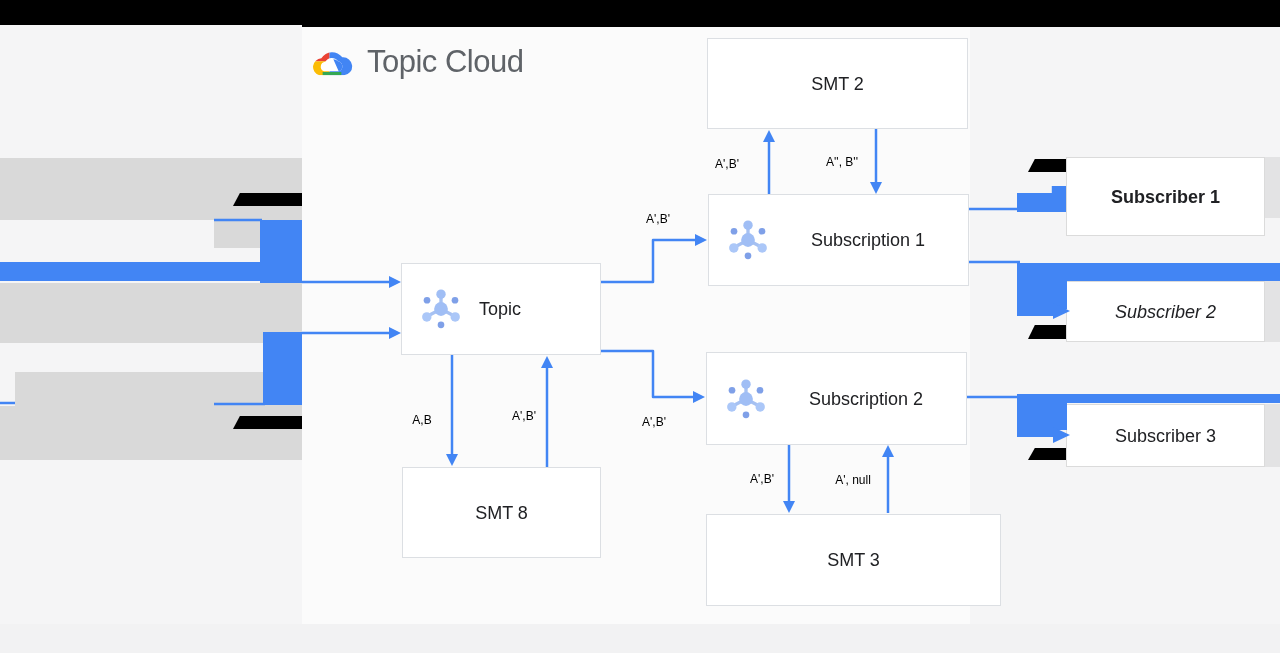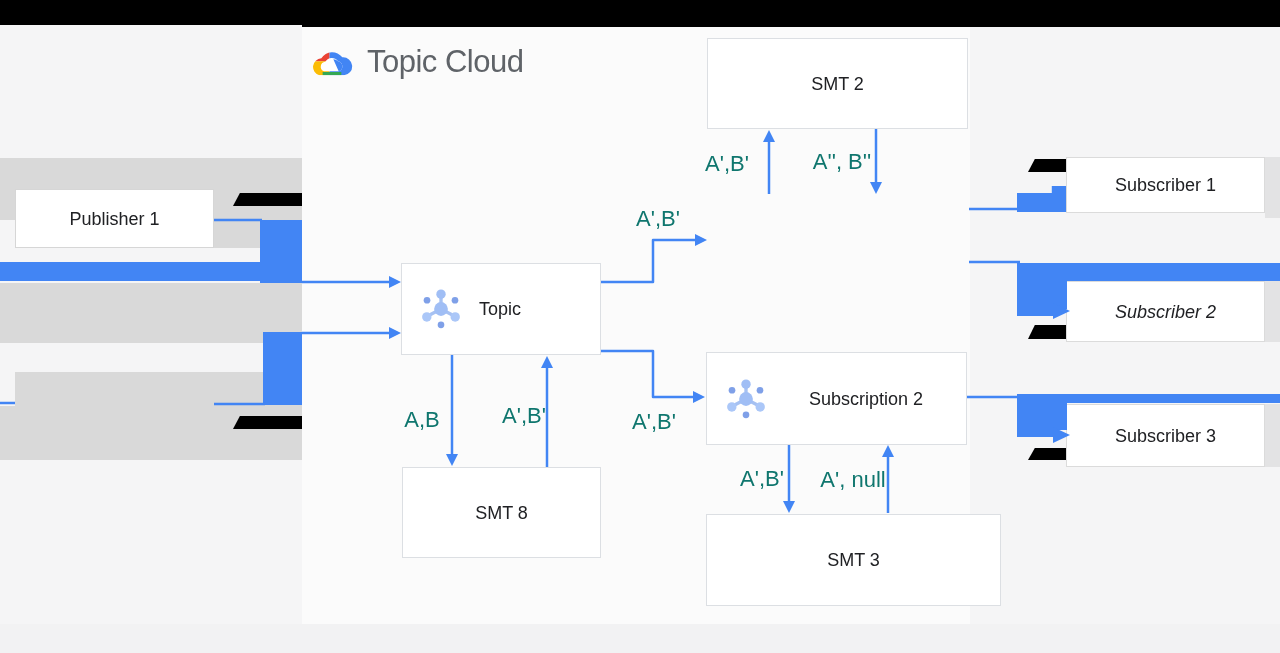--- a/index.html
+++ b/index.html
@@ -63,29 +63,29 @@
   .box .node-icon { position:absolute; left:15px; top:50%; transform:translateY(-50%); }
 
   #box-publisher1 { left:15px; top:189px; width:199px; height:59px; border-color:#d6d6d6; }
   #box-publisher2 { left:15px; top:372px; width:199px; height:62px; border-color:#d6d6d6; }
   #box-topic      { left:401px; top:263px; width:200px; height:92px;text-align:right; }
   #box-smt1       { left:402px; top:467px; width:199px; height:91px; }
   #box-smt2       { left:707px; top:38px;  width:261px; height:91px; }
   #box-smt3       { left:706px; top:514px; width:295px; height:92px; }
   #box-subscription1 { left:708px; top:194px; width:261px; height:92px; }
   #box-subscription2 { left:706px; top:352px; width:261px; height:93px; }
-  #box-subscriber1 { left:1066px; top:157px; width:199px; height:56px; border-color:#dbdbdb; }
+  #box-subscriber1 { left:1066px; top:157px; width:199px; height:79px; border-color:#dbdbdb;font-weight:bold; }
   #box-subscriber2 { left:1066px; top:281px; width:199px; height:61px; border-color:#dbdbdb;font-style:italic; }
   #box-subscriber3 { left:1066px; top:404px; width:199px; height:63px; border-color:#dbdbdb; }
   #box-topic .lbl { left:77px; }
   #box-subscription1 .lbl, #box-subscription2 .lbl { left:102px; }
 
   
   .edge-label { position:absolute; transform:translate(-50%,-50%); white-space:nowrap;
-                color:#0f766e; font-size:22px; z-index:6; }
+                color:#000000; font-size:12px; z-index:6; }
   #lbl-topic-smt1 { left:422px; top:420px; }
   #lbl-smt1-topic { left:524px; top:416px; }
   #lbl-topic-sub1 { left:658px; top:219px; }
   #lbl-topic-sub2 { left:654px; top:422px; }
   #lbl-sub1-smt2  { left:727px; top:164px; }
   #lbl-smt2-sub1  { left:842px; top:162px; }
   #lbl-sub2-smt3  { left:762px; top:479px; }
   #lbl-smt3-sub2  { left:853px; top:480px; }
 
   
@@ -128,23 +128,20 @@
         <rect x="0" y="0" width="28" height="26" fill="#ea4335"></rect>
         <rect x="0" y="26" width="28" height="28" fill="#fbbc05"></rect>
         <rect x="18" y="42" width="28" height="12" fill="#34a853"></rect>
         <path d="M20,41 A7.5,7.5 0 0 1 22,26.5 A11.5,11.5 0 0 1 41,25.7 A8,8 0 0 1 42.5,41 Z" fill="#fff"></path>
         <path d="M42.5,41 A8,8 0 0 0 41,25.7 A11.5,11.5 0 0 0 34,22.8 L42,41 Z" fill="#4285f4"></path>
       </g>
     </svg>
     <div id="logo-text">Topic Cloud</div>
   </div>
 
-  <div class="box centered" id="box-publisher1">
-    <span class="lbl">Publisher 1</span>
-  </div>
 
   <div class="box" id="box-topic">
     <svg class="node-icon" width="48" height="48" viewBox="0 0 46 46">
       <g stroke="#a6c1f2" stroke-width="3.2" stroke-linecap="round">
         <line x1="23" y1="12.5" x2="23" y2="17.5"></line>
         <line x1="13" y1="28.2" x2="18" y2="25.6"></line>
         <line x1="33" y1="28.2" x2="28" y2="25.6"></line>
       </g>
       <circle cx="23" cy="23" r="6.6" fill="#a0bef5"></circle>
       <circle cx="23" cy="8.8" r="4.5" fill="#a0bef5"></circle>
@@ -160,20 +157,37 @@
   <div class="box centered" id="box-smt1">
     <span class="lbl">SMT 8</span>
   </div>
   <div class="box centered" id="box-smt2">
     <span class="lbl">SMT 2</span>
   </div>
   <div class="box centered" id="box-smt3">
     <span class="lbl">SMT 3</span>
   </div>
 
+  <div class="box" id="box-subscription1">
+    <svg class="node-icon" width="48" height="48" viewBox="0 0 46 46">
+      <g stroke="#a6c1f2" stroke-width="3.2" stroke-linecap="round">
+        <line x1="23" y1="12.5" x2="23" y2="17.5"></line>
+        <line x1="13" y1="28.2" x2="18" y2="25.6"></line>
+        <line x1="33" y1="28.2" x2="28" y2="25.6"></line>
+      </g>
+      <circle cx="23" cy="23" r="6.6" fill="#a0bef5"></circle>
+      <circle cx="23" cy="8.8" r="4.5" fill="#a0bef5"></circle>
+      <circle cx="9.4" cy="30.6" r="4.5" fill="#abc7f8"></circle>
+      <circle cx="36.6" cy="30.6" r="4.5" fill="#abc7f8"></circle>
+      <circle cx="9.6" cy="14.6" r="3.2" fill="#7fa0e8"></circle>
+      <circle cx="36.4" cy="14.6" r="3.2" fill="#7fa0e8"></circle>
+      <circle cx="23" cy="38.2" r="3.2" fill="#7fa0e8"></circle>
+    </svg>
+    <span class="lbl">Subscription 1</span>
+  </div>
 
   <div class="box" id="box-subscription2">
     <svg class="node-icon" width="48" height="48" viewBox="0 0 46 46">
       <g stroke="#a6c1f2" stroke-width="3.2" stroke-linecap="round">
         <line x1="23" y1="12.5" x2="23" y2="17.5"></line>
         <line x1="13" y1="28.2" x2="18" y2="25.6"></line>
         <line x1="33" y1="28.2" x2="28" y2="25.6"></line>
       </g>
       <circle cx="23" cy="23" r="6.6" fill="#a0bef5"></circle>
       <circle cx="23" cy="8.8" r="4.5" fill="#a0bef5"></circle>

